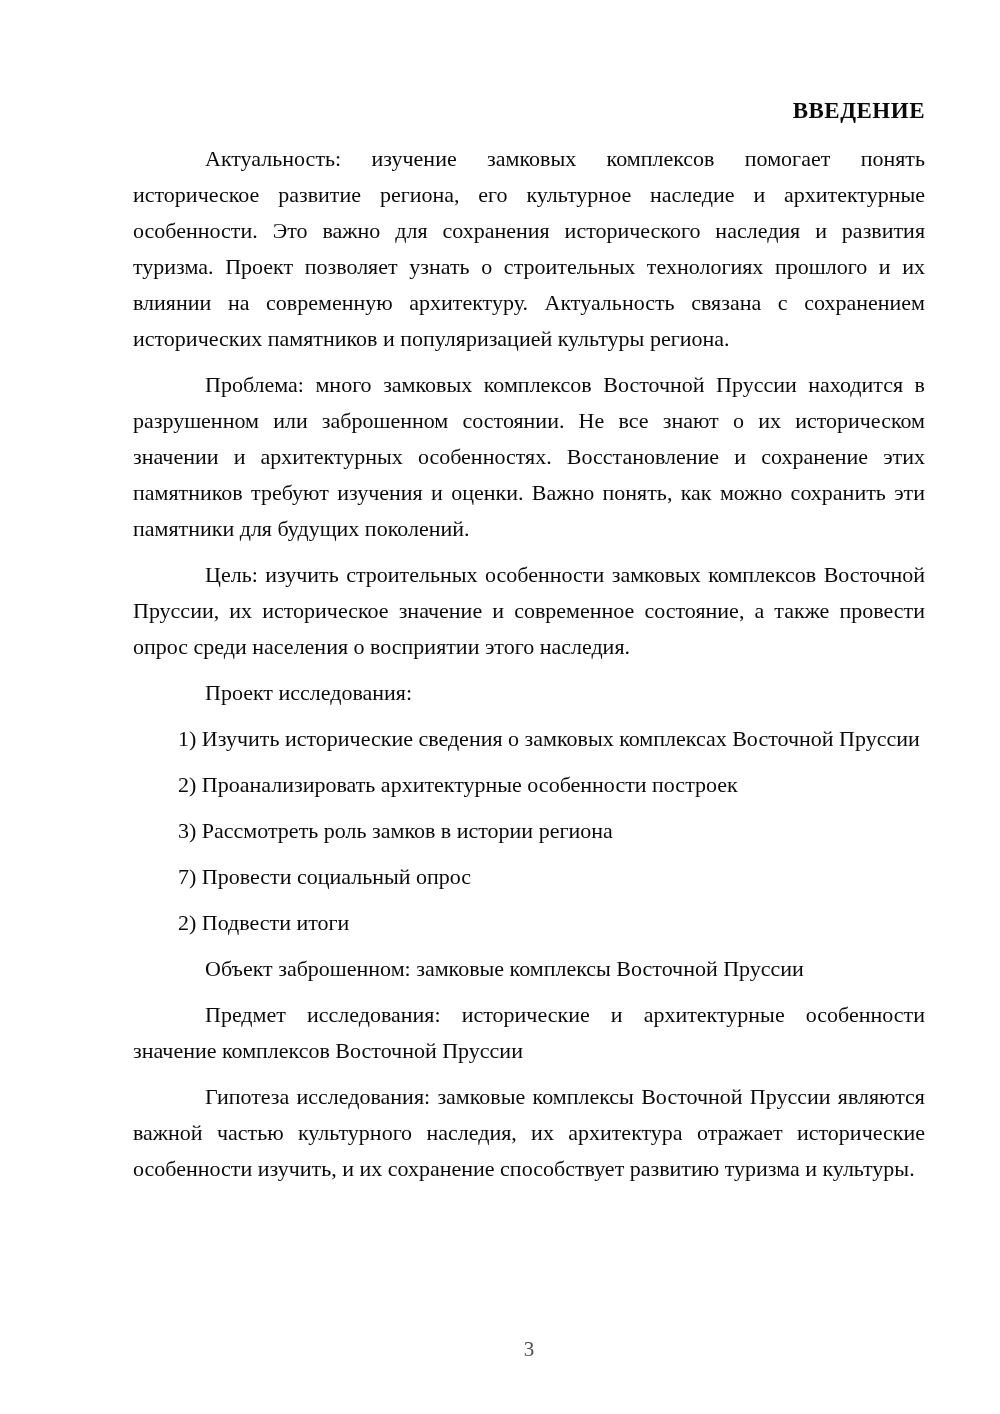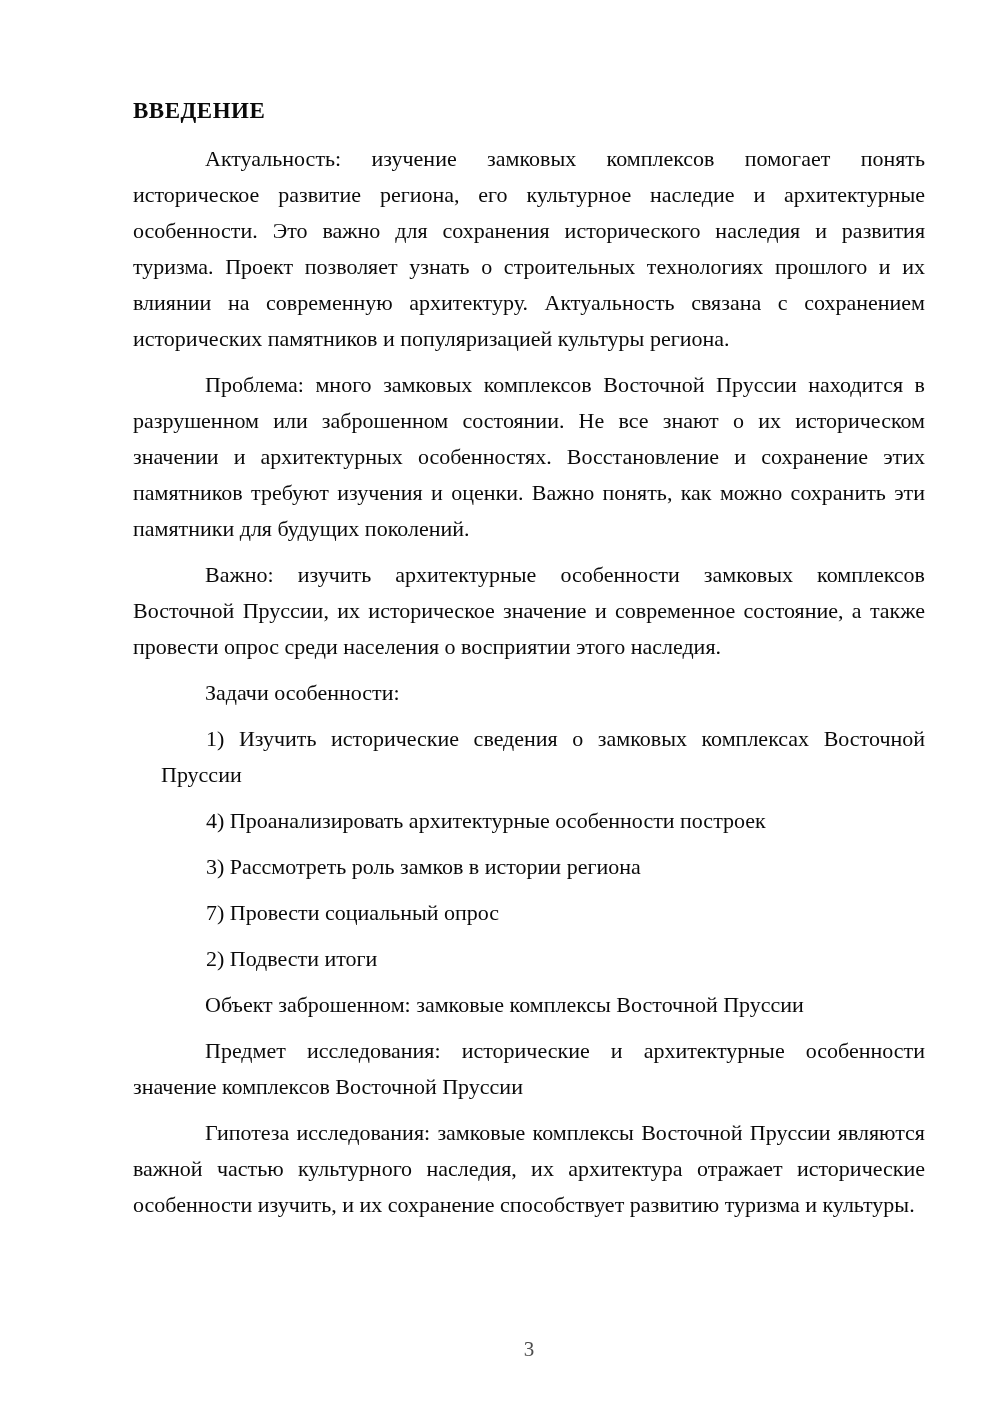--- a/index.html
+++ b/index.html
@@ -16,33 +16,32 @@
     color: #0a0a0a;
     font-family: "Liberation Serif", "DejaVu Serif", serif;
     padding: 93px 75px 0 133px;
     overflow: hidden;
   }
   .doc-title {
     margin: 0 0 13px 0;
     font-size: 23px;
     font-weight: bold;
     line-height: 35.4px;
-    text-align: left;
+    text-align: right;
     letter-spacing: 0.5px;
   }
   .para {
     margin: 0 0 10px 0;
     font-size: 22px;
     line-height: 36px;
     text-align: justify;
     text-indent: 72px;
   }
   .task {
     text-indent: 45px;
-    margin-left: 28px;
   }
   .page-number {
     position: absolute;
     top: 1332px;
     left: 133px;
     width: 792px;
     text-align: center;
     font-size: 21px;
     line-height: 35px;
     color: #4d4d4d;
@@ -52,27 +51,27 @@
 <body>
 
 <div class="page">
 
   <h1 class="doc-title">ВВЕДЕНИЕ</h1>
 
   <p class="para">Актуальность: изучение замковых комплексов помогает понять историческое развитие региона, его культурное наследие и архитектурные особенности. Это важно для сохранения исторического наследия и развития туризма. Проект позволяет узнать о строительных технологиях прошлого и их влиянии на современную архитектуру. Актуальность связана с сохранением исторических памятников и популяризацией культуры региона.</p>
 
   <p class="para">Проблема: много замковых комплексов Восточной Пруссии находится в разрушенном или заброшенном состоянии. Не все знают о их историческом значении и архитектурных особенностях. Восстановление и сохранение этих памятников требуют изучения и оценки. Важно понять, как можно сохранить эти памятники для будущих поколений.</p>
 
-  <p class="para">Важно: изучить архитектурные особенности замковых комплексов Восточной Пруссии, их историческое значение и современное состояние, а также провести опрос среди населения о восприятии этого наследия.</p>
+  <p class="para">Цель: изучить строительных особенности замковых комплексов Восточной Пруссии, их историческое значение и современное состояние, а также провести опрос среди населения о восприятии этого наследия.</p>
 
-  <p class="para">Задачи особенности:</p>
+  <p class="para">Проект исследования:</p>
 
   <p class="para task">1) Изучить исторические сведения о замковых комплексах Восточной Пруссии</p>
 
-  <p class="para task">4) Проанализировать архитектурные особенности построек</p>
+  <p class="para task">2) Проанализировать архитектурные особенности построек</p>
 
   <p class="para task">3) Рассмотреть роль замков в истории региона</p>
 
   <p class="para task">7) Провести социальный опрос</p>
 
   <p class="para task">2) Подвести итоги</p>
 
   <p class="para">Объект заброшенном: замковые комплексы Восточной Пруссии</p>
 
   <p class="para">Предмет исследования: исторические и архитектурные особенности значение комплексов Восточной Пруссии</p>

